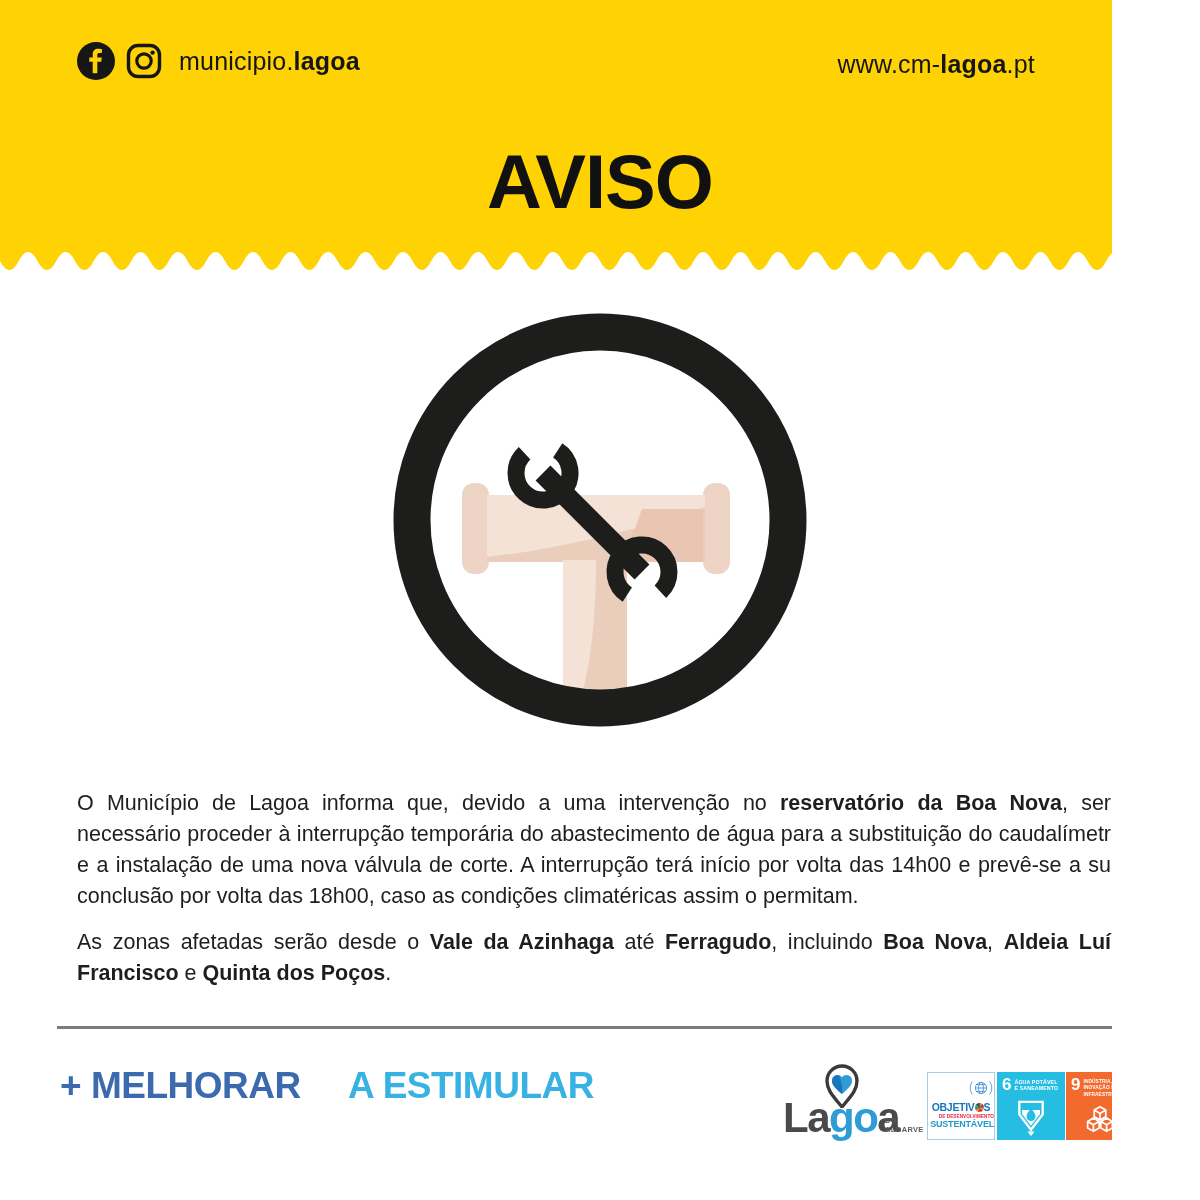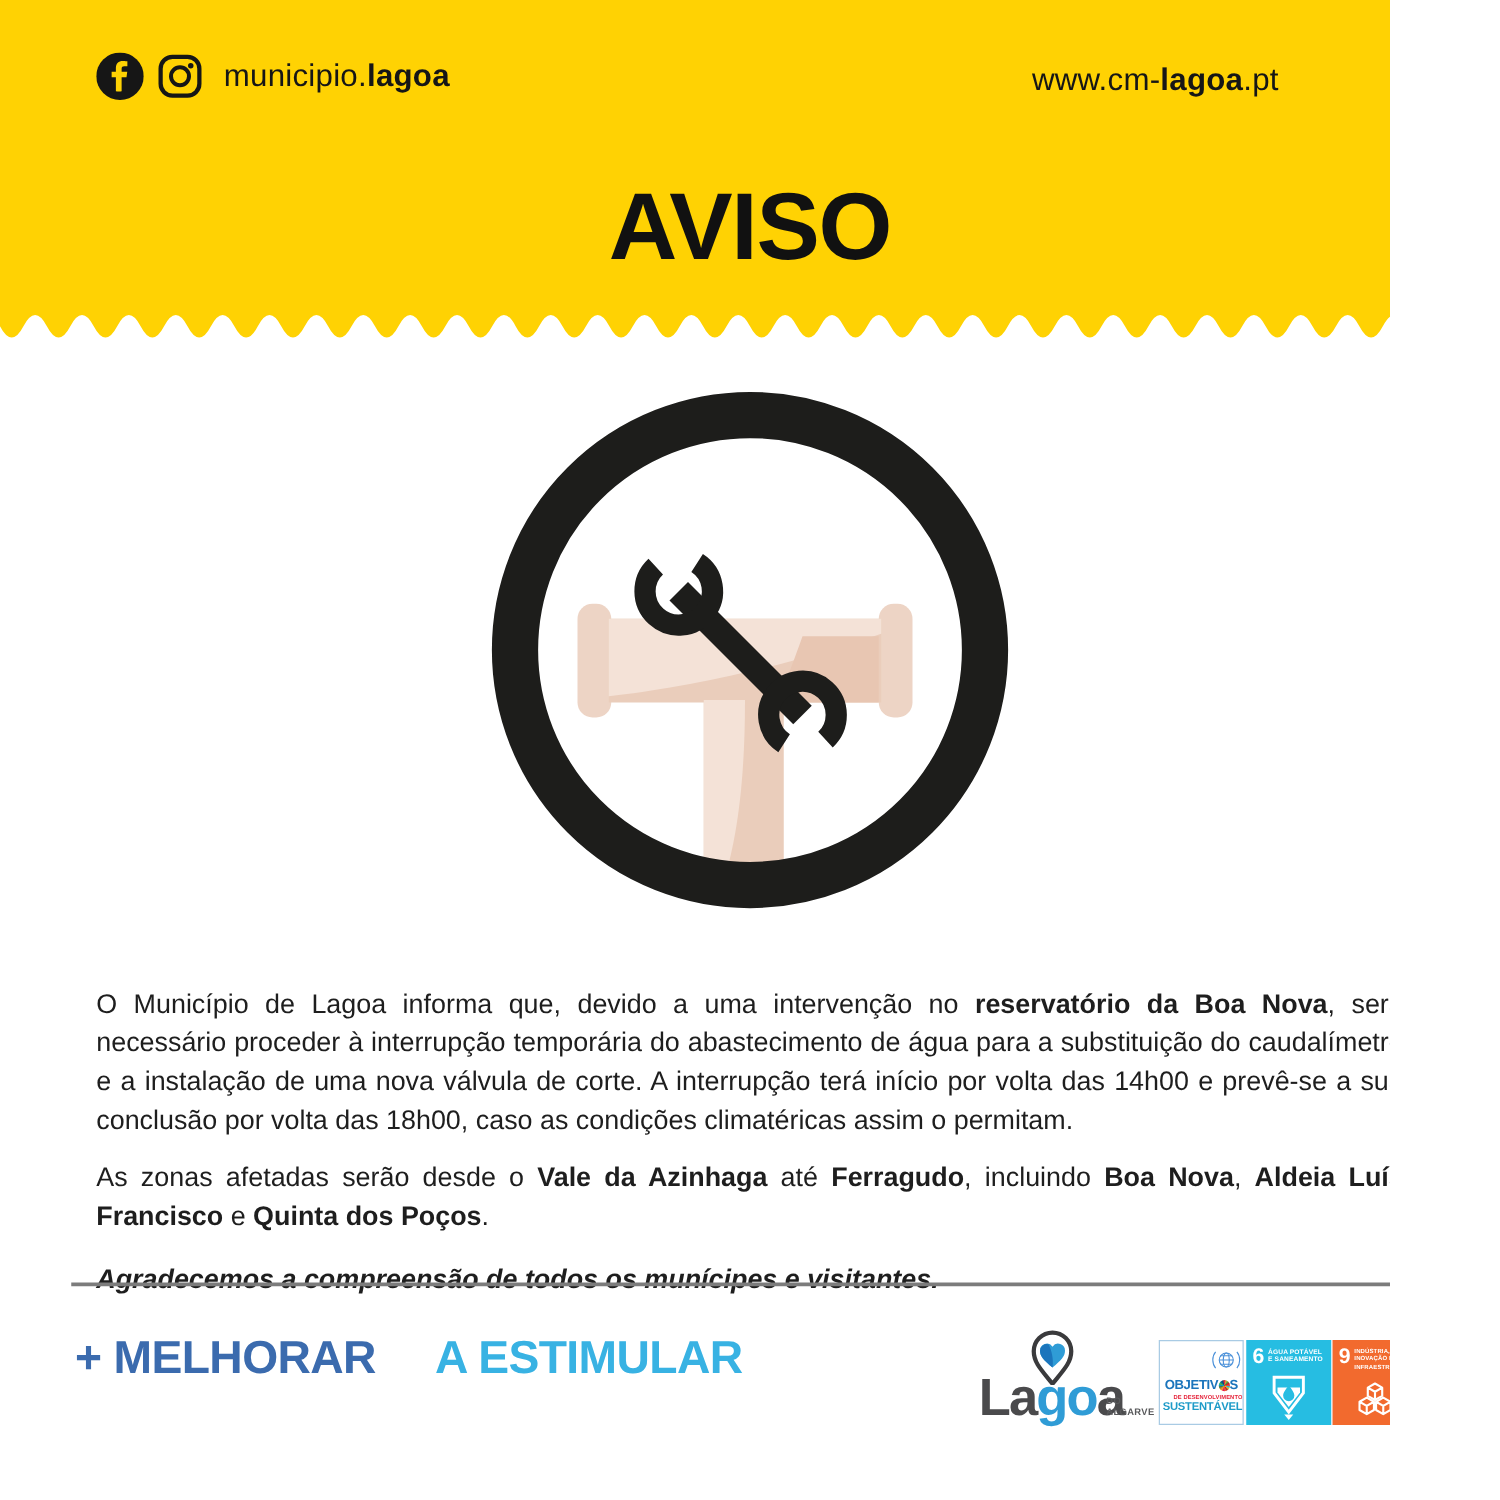--- a/index.html
+++ b/index.html
@@ -6,21 +6,21 @@
   .canvas{position:relative;width:1112px;height:1200px;background:#fff;overflow:hidden;
           font-family:"Liberation Sans",sans-serif;}
 
   
   .band{position:absolute;left:0;top:0;width:1200px;height:252px;background:#FFD203;}
   .wave{position:absolute;left:0;top:252px;width:1200px;height:28px;display:block;}
   .social-row{position:absolute;left:77px;top:42px;display:flex;align-items:center;gap:10px;}
   .social-row svg{display:block;}
   .handle{font-size:25px;color:#161616;margin-left:6px;letter-spacing:.2px;}
   .handle b{font-weight:bold;}
-  .site{position:absolute;right:89px;top:50px;font-size:25px;color:#161616;letter-spacing:.2px;}
+  .site{position:absolute;right:77px;top:50px;font-size:25px;color:#161616;letter-spacing:.2px;}
   .site b{font-weight:bold;}
   .big-title{position:absolute;left:0;top:138px;width:1200px;text-align:center;
              font-size:76px;font-weight:bold;letter-spacing:-1px;color:#111;}
 
   
   .hero{position:absolute;left:390px;top:310px;}
 
   
   .notice{position:absolute;left:77px;top:788px;width:1046px;color:#1e1e1e;
           font-size:21.5px;line-height:31px;text-align:justify;}
@@ -104,21 +104,20 @@
     <line x1="153" y1="163" x2="252" y2="262" stroke="#1D1D1B" stroke-width="21"></line>
     <path d="M167.7,140.4 A27,27 0 1 1 134.6,143.3" fill="none" stroke="#1D1D1B" stroke-width="17"></path>
     <path d="M237.3,284.6 A27,27 0 1 1 270.4,281.7" fill="none" stroke="#1D1D1B" stroke-width="17"></path>
 
     <circle cx="210" cy="210" r="188" fill="none" stroke="#1D1D1B" stroke-width="37"></circle>
   </svg>
 
   <div class="notice">
     <p><span>O Município de Lagoa informa que, devido a uma intervenção no </span><b>reservatório da Boa Nova</b><span>, será necessário proceder à interrupção temporária do abastecimento de água para a substituição do caudalímetro e a instalação de uma nova válvula de corte. A interrupção terá início por volta das 14h00 e prevê-se a sua conclusão por volta das 18h00, caso as condições climatéricas assim o permitam.</span></p>
     <p class="zones"><span>As zonas afetadas serão desde o </span><b>Vale da Azinhaga</b><span> até </span><b>Ferragudo</b><span>, incluindo </span><b>Boa Nova</b><span>, </span><b>Aldeia Luís Francisco</b><span> e </span><b>Quinta dos Poços</b><span>.</span></p>
-    <p class="thanks">Agradecemos a compreensão de todos os munícipes e visitantes.</p>
   </div>
 
   <div class="divider"></div>
 
   <div class="slogan slogan-1">
     <div class="l1">+ MELHORAR</div>
   </div>
   <div class="slogan slogan-2">
     <div class="l2">A ESTIMULAR</div>
   </div>

